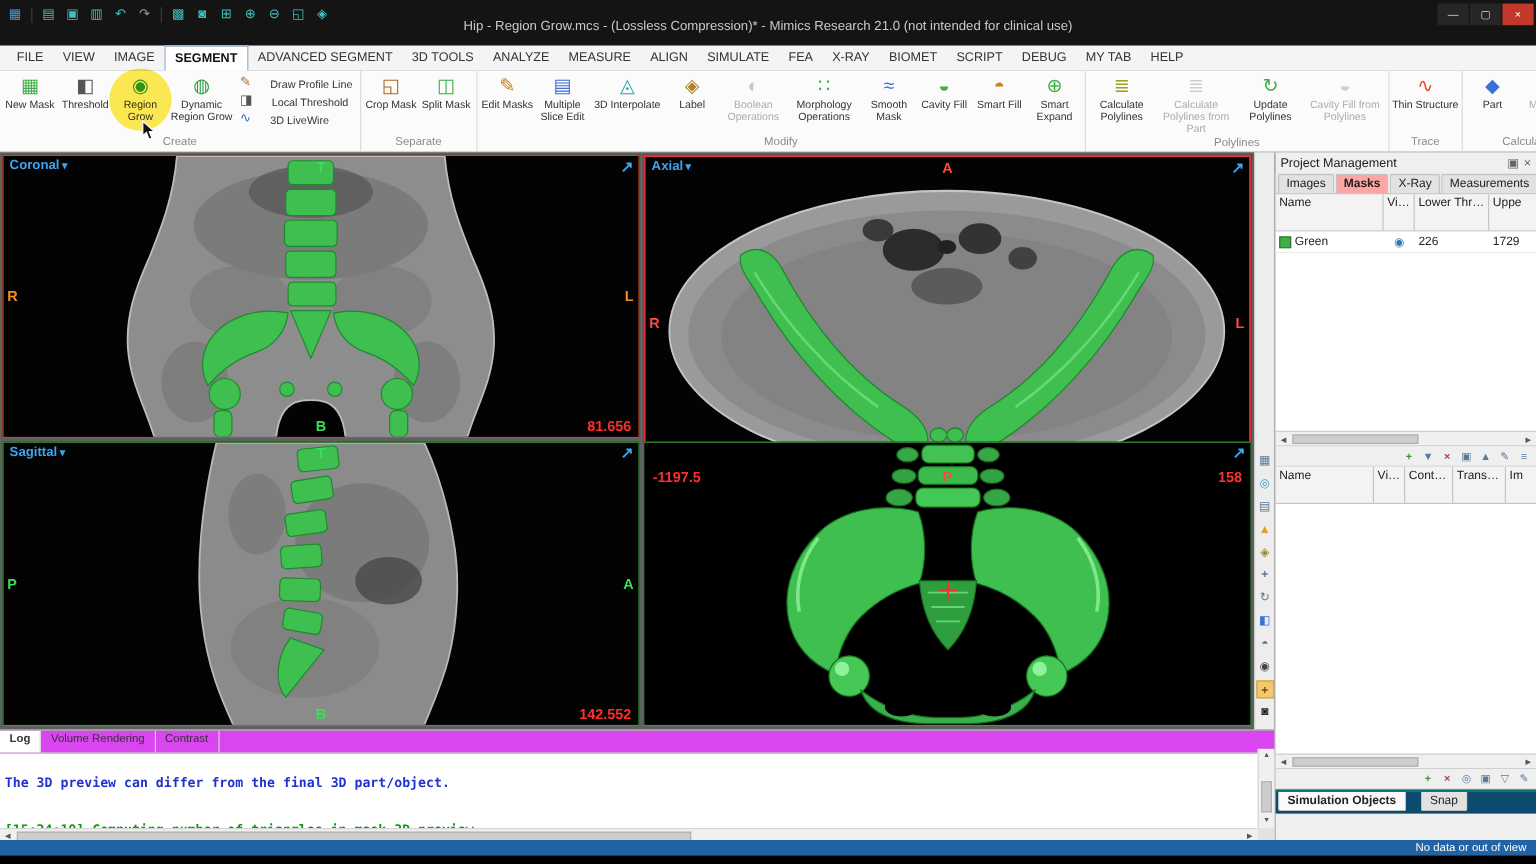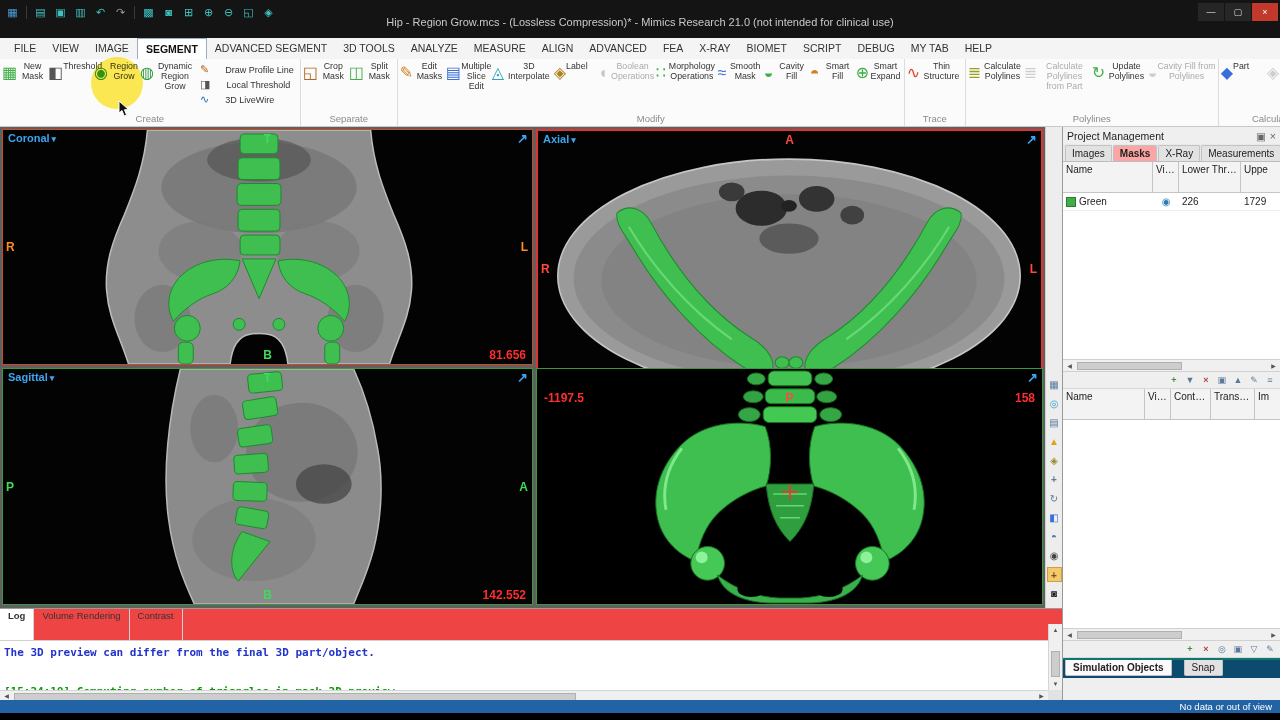--- a/index.html
+++ b/index.html
@@ -16,21 +16,21 @@
 .win-btn.close{background:#c0392b;color:#fff}
 
 .ribbon-tabs{position:absolute;left:0;top:38px;width:1280px;height:21px;background:#f4f4f4;display:flex;align-items:stretch;padding-left:6px}
 .rtab{font-size:10.5px;color:#333;padding:0 8px;line-height:20px;white-space:nowrap}
 .rtab.active{background:#fff;border:1px solid #9ab0c6;border-bottom:none;color:#111;font-weight:bold}
 
 .ribbon{position:absolute;left:0;top:59px;width:1280px;height:68px;background:#fbfbfb;border-bottom:1px solid #c9c9c9;display:flex}
 .rgroup{display:flex;flex-direction:column;border-right:1px solid #dcdcdc;padding:1px 2px 0}
 .rgroup-items{flex:1;display:flex;align-items:flex-start}
 .rgroup-label{text-align:center;font-size:9.5px;color:#8a8a8a;height:14px;line-height:14px}
-.rbtn{width:46px;display:flex;padding-top:2px;position:relative}
+.rbtn{width:46px;display:flex;flex-direction:column;align-items:center;padding-top:2px;position:relative}
 .rbtn.w56{width:56px}.rbtn.w62{width:62px}.rbtn.w68{width:68px}
 .rbtn .ric{height:21px;font-size:16px;line-height:21px}
 .rbtn .rlab{font-size:8.8px;line-height:1.12;text-align:center;color:#333}
 .rbtn.disabled .rlab{color:#ababab}
 .rbtn.disabled .ric{opacity:.45;filter:grayscale(1)}
 .rstack{display:flex;flex-direction:column;padding:4px 4px 0;gap:4px}
 .rsmall{display:flex;align-items:center;gap:16px;font-size:9px;color:#333;white-space:nowrap}
 .rsmall .ric{font-size:11px;line-height:11px}
 .spot{position:absolute;left:50%;top:23px;width:52px;height:52px;transform:translate(-50%,-50%);border-radius:50%;background:var(--highlight-yellow,#ffe93a);mix-blend-mode:multiply;opacity:.88;pointer-events:none}
 .cursor{position:absolute;left:24px;top:40px;z-index:8}
@@ -74,21 +74,21 @@
 .hs-btn{width:13px;text-align:center;font-size:6px;color:#555}
 .hs-track{flex:1;position:relative;height:100%}
 .hs-thumb{position:absolute;left:1px;top:2px;height:8px;width:55%;background:#cdcdcd;border:1px solid #b0b0b0}
 .actions{height:17px;display:flex;justify-content:flex-end;align-items:center;gap:4px;padding-right:4px;background:#efefef;border-bottom:1px solid #d9d9d9}
 .ai{width:12px;height:12px;font-size:9px;line-height:12px;text-align:center}
 .bottom-tabs{display:flex;height:20px;align-items:flex-start;padding-left:2px;gap:12px;background:#0c4a6e;border-top:2px solid #0f766e}
 .b-tab{padding:2px 7px;font-size:10px;background:#e2e2e2;border:1px solid #c2c2c2;border-top:none;border-radius:0 0 2px 2px;white-space:nowrap}
 .b-tab.active{background:#fafafa;font-weight:bold}
 
 .logpanel{position:absolute;left:0;top:608px;width:1062px;height:92px;background:#fff;border-top:1px solid #9a9a9a}
-.log-tabs{height:32px;background:#ef4444;display:flex;border-bottom:1px solid #cfcfcf}
+.log-tabs{height:19px;background:#d946ef;display:flex;border-bottom:1px solid #cfcfcf}
 .log-tab{padding:1px 8px;font-size:9.5px;color:#333;border-right:1px solid #d5d5d5;white-space:nowrap}
 .log-tab.active{background:#fff;font-weight:bold}
 .log-body{position:absolute;left:0;top:15px;right:14px;bottom:10px;overflow:hidden;padding:0 4px;font-family:"DejaVu Sans Mono",monospace;font-size:11px;line-height:13px;white-space:pre}
 .lg-blue{color:var(--log-blue,#2233cc);font-weight:bold;margin-top:-4px}
 .lg-green{color:var(--log-green,#0a9a0a)}
 .lg-green.bold{font-weight:bold}
 .log-vscroll{position:absolute;right:0;top:15px;bottom:10px;width:14px;background:#f0f0f0;border-left:1px solid #d5d5d5;display:flex;flex-direction:column}
 .sb-btn{height:12px;font-size:6px;color:#555;text-align:center;line-height:12px}
 .sb-track{flex:1;position:relative}
 .sb-thumb{position:absolute;left:2px;right:2px;bottom:1px;height:26px;background:#cdcdcd;border:1px solid #b0b0b0}
@@ -204,21 +204,21 @@
 <div class="ribbon-tabs" data-name="ribbon-tab-bar">
   <span class="rtab" data-name="ribbon-tab-file">FILE</span>
   <span class="rtab" data-name="ribbon-tab-view">VIEW</span>
   <span class="rtab" data-name="ribbon-tab-image">IMAGE</span>
   <span class="rtab active" data-name="ribbon-tab-segment">SEGMENT</span>
   <span class="rtab" data-name="ribbon-tab-advanced-segment">ADVANCED SEGMENT</span>
   <span class="rtab" data-name="ribbon-tab-3d-tools">3D TOOLS</span>
   <span class="rtab" data-name="ribbon-tab-analyze">ANALYZE</span>
   <span class="rtab" data-name="ribbon-tab-measure">MEASURE</span>
   <span class="rtab" data-name="ribbon-tab-align">ALIGN</span>
-  <span class="rtab" data-name="ribbon-tab-simulate">ADVANCED</span>
+  <span class="rtab" data-name="ribbon-tab-simulate">SIMULATE</span>
   <span class="rtab" data-name="ribbon-tab-fea">FEA</span>
   <span class="rtab" data-name="ribbon-tab-x-ray">X-RAY</span>
   <span class="rtab" data-name="ribbon-tab-biomet">BIOMET</span>
   <span class="rtab" data-name="ribbon-tab-script">SCRIPT</span>
   <span class="rtab" data-name="ribbon-tab-debug">DEBUG</span>
   <span class="rtab" data-name="ribbon-tab-my-tab">MY TAB</span>
   <span class="rtab" data-name="ribbon-tab-help">HELP</span>
 </div>
 
 <div class="ribbon" data-name="ribbon">
@@ -316,50 +316,50 @@
         <span class="rlab" data-name="button-label">Smart Fill</span>
       </div>
       <div class="rbtn" data-name="smart-expand-button">
         <span class="ric" data-name="smart-expand-icon"></span>
         <span class="rlab" data-name="button-label">Smart Expand</span>
       </div>
     </div>
     <div class="rgroup-label" data-name="ribbon-group-label">Modify</div>
   </div>
 
+  <div class="rgroup" data-name="ribbon-group-polylines">
+    <div class="rgroup-items">
+      <div class="rbtn w56" data-name="calculate-polylines-button">
+        <span class="ric" data-name="calculate-polylines-icon"></span>
+        <span class="rlab" data-name="button-label">Calculate Polylines</span>
+      </div>
+      <div class="rbtn w68 disabled" data-name="calculate-polylines-from-part-button">
+        <span class="ric" data-name="calculate-polylines-from-part-icon"></span>
+        <span class="rlab" data-name="button-label">Calculate Polylines from Part</span>
+      </div>
+      <div class="rbtn w56" data-name="update-polylines-button">
+        <span class="ric" data-name="update-polylines-icon"></span>
+        <span class="rlab" data-name="button-label">Update Polylines</span>
+      </div>
+      <div class="rbtn w68 disabled" data-name="cavity-fill-from-polylines-button">
+        <span class="ric" data-name="cavity-fill-from-polylines-icon"></span>
+        <span class="rlab" data-name="button-label">Cavity Fill from Polylines</span>
+      </div>
+    </div>
+    <div class="rgroup-label" data-name="ribbon-group-label">Polylines</div>
+  </div>
+
   <div class="rgroup" data-name="ribbon-group-trace">
     <div class="rgroup-items">
       <div class="rbtn w56" data-name="thin-structure-button">
         <span class="ric" data-name="thin-structure-icon"></span>
         <span class="rlab" data-name="button-label">Thin Structure</span>
       </div>
     </div>
     <div class="rgroup-label" data-name="ribbon-group-label">Trace</div>
-  </div>
-
-  <div class="rgroup" data-name="ribbon-group-polylines">
-    <div class="rgroup-items">
-      <div class="rbtn w56" data-name="calculate-polylines-button">
-        <span class="ric" data-name="calculate-polylines-icon"></span>
-        <span class="rlab" data-name="button-label">Calculate Polylines</span>
-      </div>
-      <div class="rbtn w68 disabled" data-name="calculate-polylines-from-part-button">
-        <span class="ric" data-name="calculate-polylines-from-part-icon"></span>
-        <span class="rlab" data-name="button-label">Calculate Polylines from Part</span>
-      </div>
-      <div class="rbtn w56" data-name="update-polylines-button">
-        <span class="ric" data-name="update-polylines-icon"></span>
-        <span class="rlab" data-name="button-label">Update Polylines</span>
-      </div>
-      <div class="rbtn w68 disabled" data-name="cavity-fill-from-polylines-button">
-        <span class="ric" data-name="cavity-fill-from-polylines-icon"></span>
-        <span class="rlab" data-name="button-label">Cavity Fill from Polylines</span>
-      </div>
-    </div>
-    <div class="rgroup-label" data-name="ribbon-group-label">Polylines</div>
   </div>
 
   <div class="rgroup" data-name="ribbon-group-calculate">
     <div class="rgroup-items">
       <div class="rbtn" data-name="part-button">
         <span class="ric" data-name="part-icon"></span>
         <span class="rlab" data-name="button-label">Part</span>
       </div>
       <div class="rbtn w56 disabled" data-name="mask-from-object-button">
         <span class="ric" data-name="mask-from-object-icon"></span>

